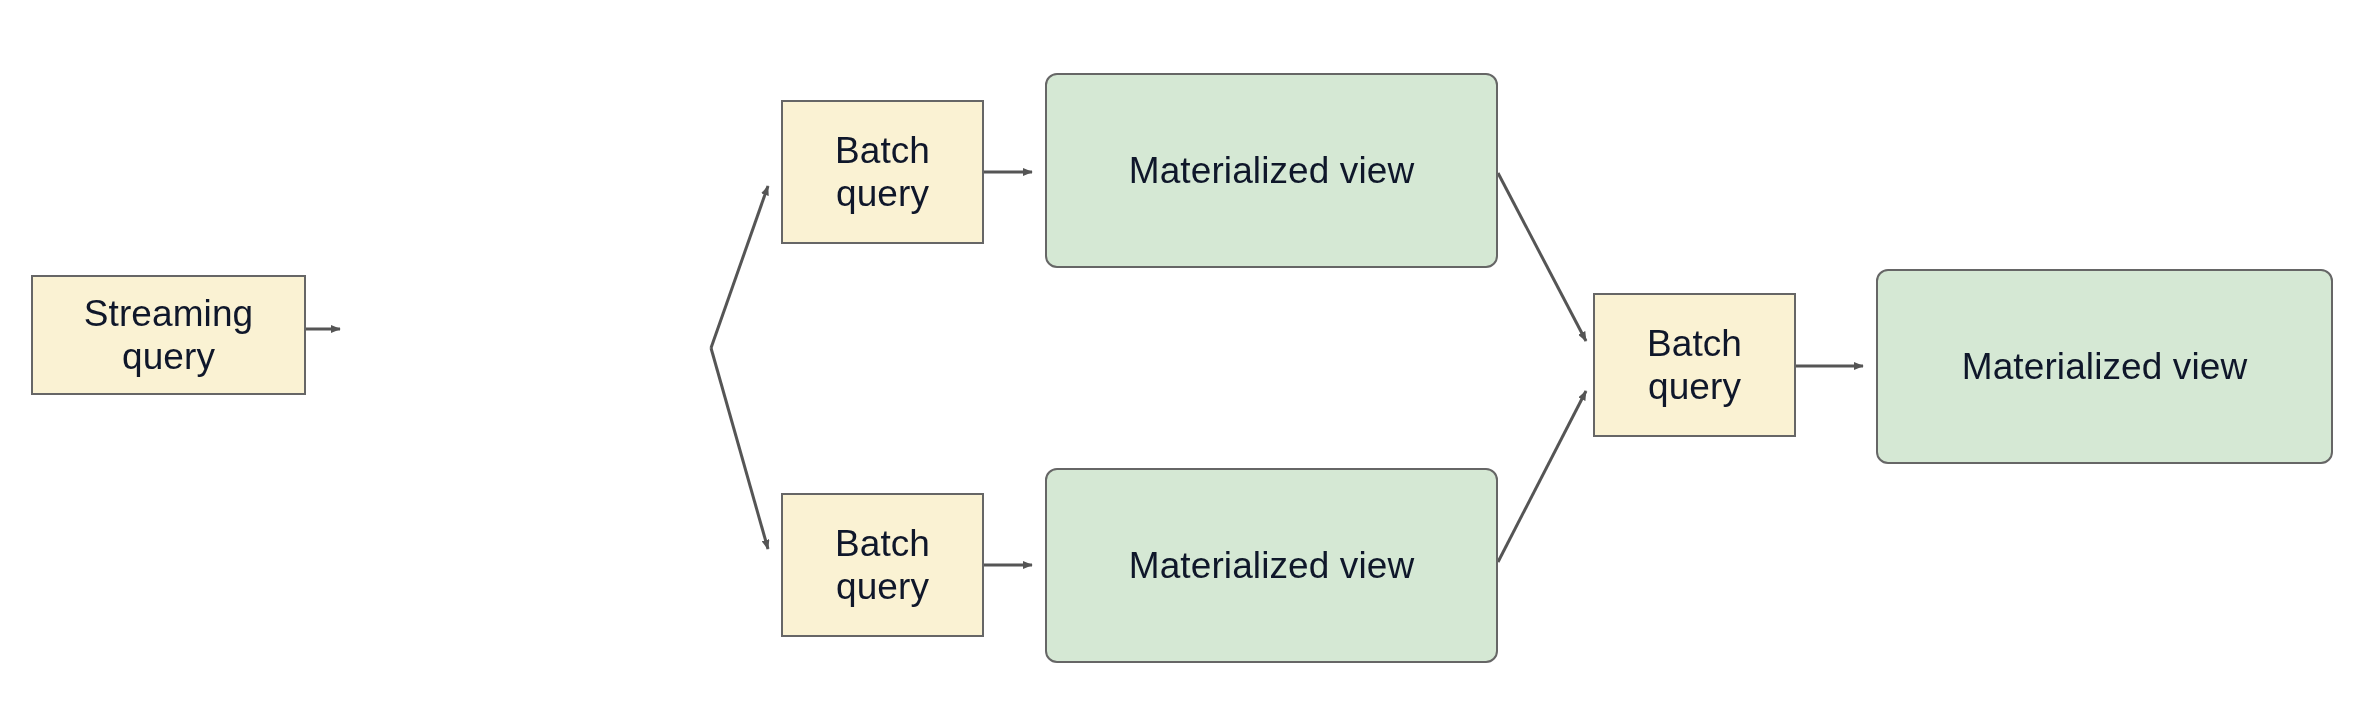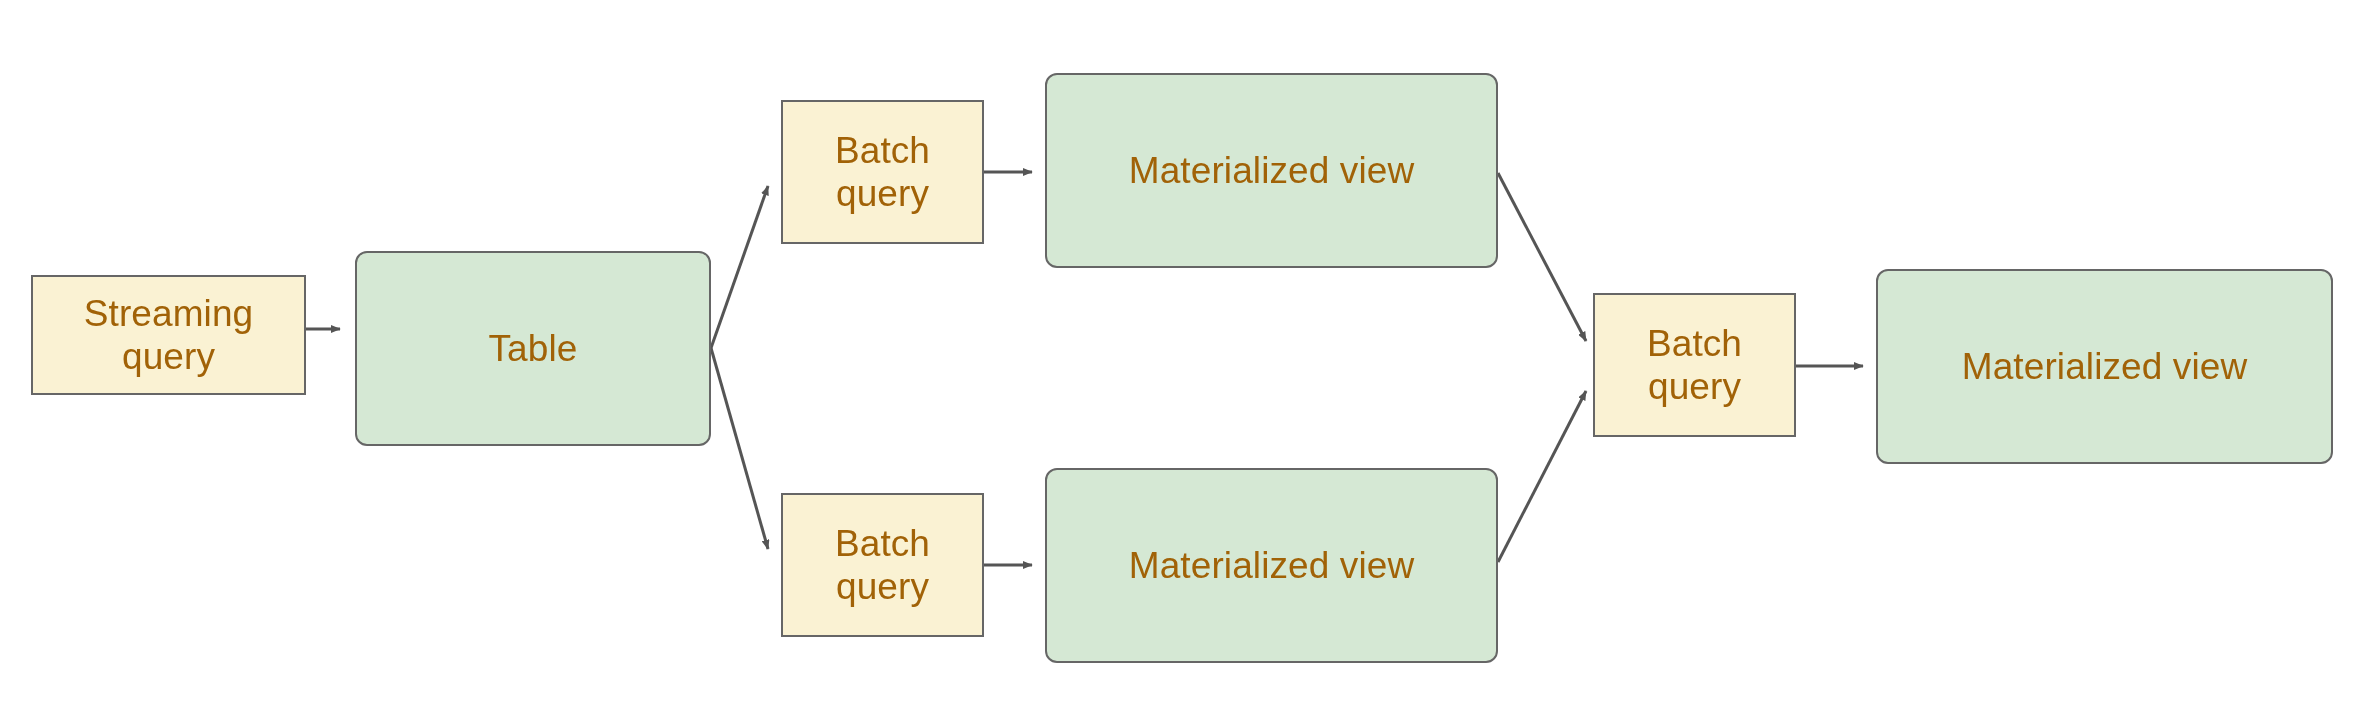--- a/index.html
+++ b/index.html
@@ -27,21 +27,21 @@
     height: 720px;
     pointer-events: none;
   }
   .node {
     position: absolute;
     box-sizing: border-box;
     display: flex;
     align-items: center;
     justify-content: center;
     text-align: center;
-    color: #a16207;
+    color: #0f172a;
     font-size: 37px;
     line-height: 1.17;
     letter-spacing: 0.1px;
     border: 2px solid #666666;
     z-index: 2;
   }
   .node-process {
     background: #faf2d3;
     border-radius: 0;
   }
@@ -98,23 +98,20 @@
     <g>
       <path d="M1796,366 L1863,366" fill="none" stroke="#555555" stroke-width="3" marker-end="url(#arrowhead)"></path>
     </g>
   </svg>
 
   <div class="node node-process" style="left:31px; top:275px; width:275px; height:120px;">
     <span class="node-label">Streaming
 query</span>
   </div>
 
-  <div class="node node-store" style="left:355px; top:251px; width:356px; height:195px;">
-    <span class="node-label">Table</span>
-  </div>
 
   <div class="node node-process" style="left:781px; top:100px; width:203px; height:144px;">
     <span class="node-label">Batch
 query</span>
   </div>
 
   <div class="node node-store" style="left:1045px; top:73px; width:453px; height:195px;">
     <span class="node-label">Materialized view</span>
   </div>
 

